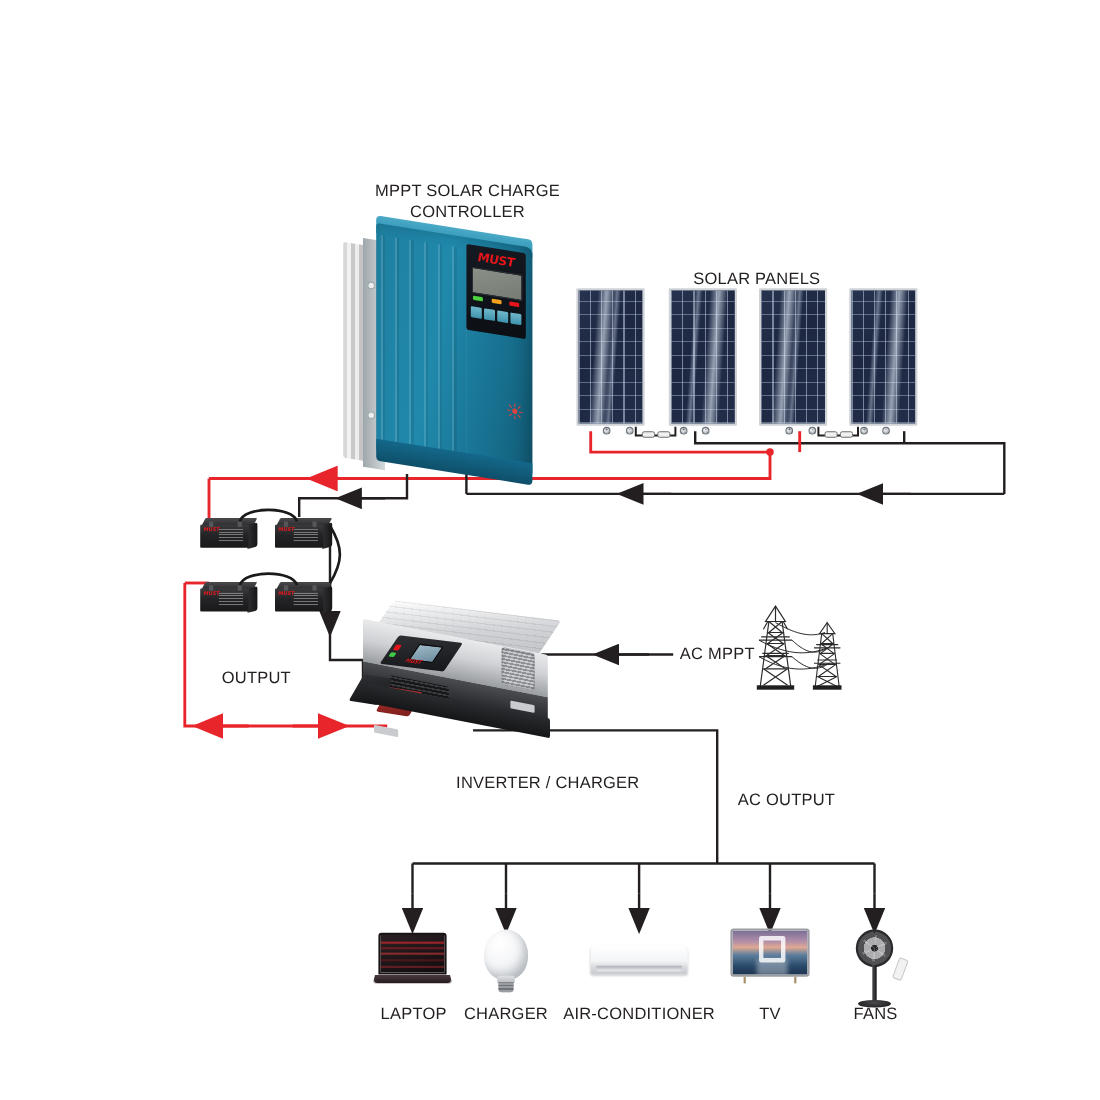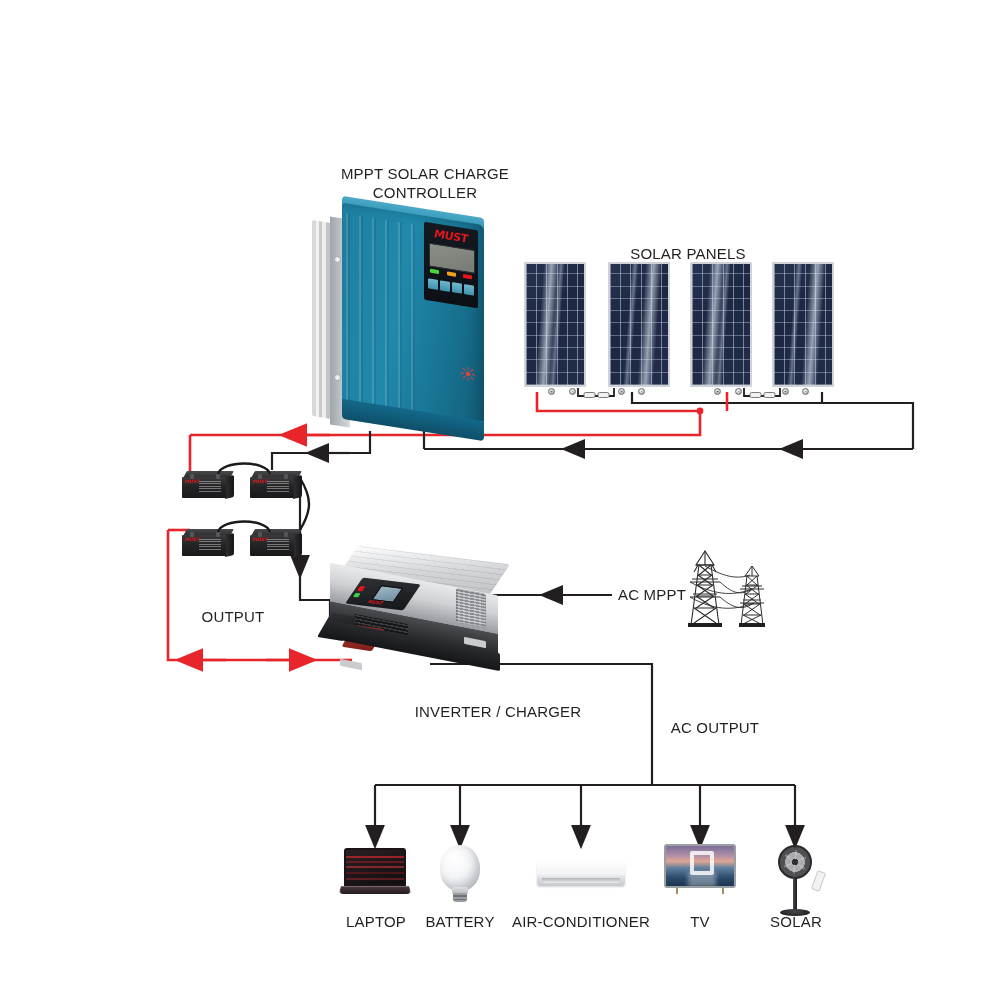--- a/index.html
+++ b/index.html
@@ -495,21 +495,21 @@
     </div>
     <div class="lap-base"></div>
   </div>
   <div class="lbl" style="left:330px;top:913px;width:92px;">LAPTOP</div>
 
   <div class="appl" style="left:431px;top:845px;width:58px;height:58px;">
     <div class="bulb-g"></div>
     <div class="bulb-n"></div>
     <div class="bulb-b"></div>
   </div>
-  <div class="lbl" style="left:414px;top:913px;width:92px;">BATTERY</div>
+  <div class="lbl" style="left:414px;top:913px;width:92px;">CHARGER</div>
 
   <div class="appl" style="left:537px;top:852px;width:88px;height:40px;">
     <div class="ac-b"></div>
     <div class="ac-v"></div>
   </div>
   <div class="lbl" style="left:511px;top:913px;width:140px;">AIR-CONDITIONER</div>
 
   <div class="appl" style="left:664px;top:844px;width:72px;height:52px;">
     <div class="tv-s">
       <div class="tv-st"></div>
@@ -521,15 +521,15 @@
   <div class="lbl" style="left:666px;top:913px;width:68px;">TV</div>
 
   <div class="appl" style="left:768px;top:845px;width:58px;height:74px;">
     <div class="fan-h">
       <div class="fan-bl"></div>
     </div>
     <div class="fan-p"></div>
     <div class="fan-bs"></div>
     <div class="fan-rc"></div>
   </div>
-  <div class="lbl" style="left:758px;top:913px;width:76px;">SOLAR</div>
+  <div class="lbl" style="left:758px;top:913px;width:76px;">FANS</div>
 
 </div>
 
 </body></html>

